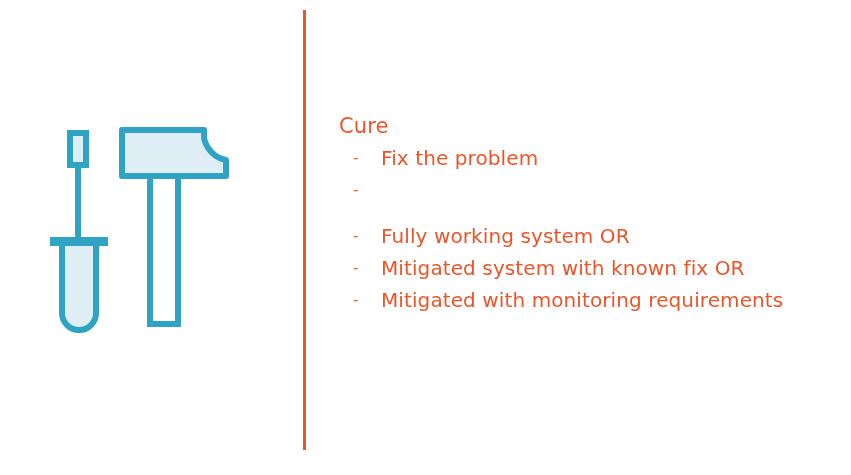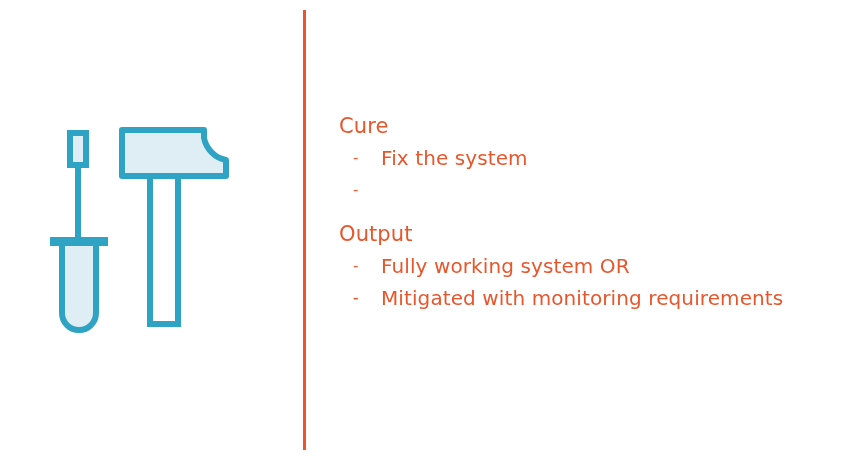--- a/index.html
+++ b/index.html
@@ -144,37 +144,37 @@
 
   <div class="divider"></div>
 
   <div class="content-panel">
 
     <div class="section section-cure">
       <div class="section-heading">Cure</div>
       <ul class="bullet-list">
         <li class="bullet-item">
           <span class="bullet-dash">-</span>
-          <span class="bullet-text">Fix the system</span>
+          <span class="bullet-text">Fix the problem</span>
         </li>
         <li class="bullet-item">
           <span class="bullet-dash">-</span>
         </li>
       </ul>
     </div>
 
     <div class="section section-output">
-      <div class="section-heading">Output</div>
       <ul class="bullet-list">
         <li class="bullet-item">
           <span class="bullet-dash">-</span>
           <span class="bullet-text">Fully working system OR</span>
         </li>
         <li class="bullet-item">
           <span class="bullet-dash">-</span>
+          <span class="bullet-text">Mitigated system with known fix OR</span>
         </li>
         <li class="bullet-item">
           <span class="bullet-dash">-</span>
           <span class="bullet-text">Mitigated with monitoring requirements</span>
         </li>
       </ul>
     </div>
 
   </div>
 </div>

